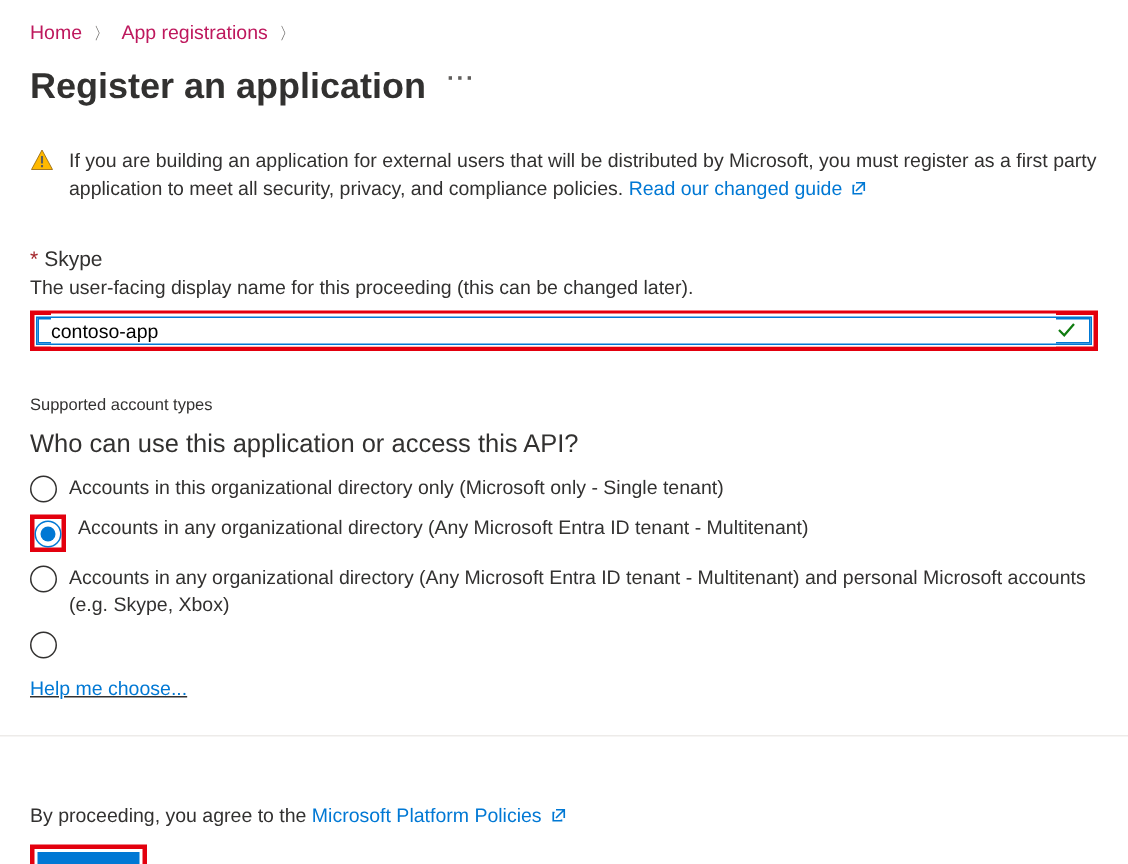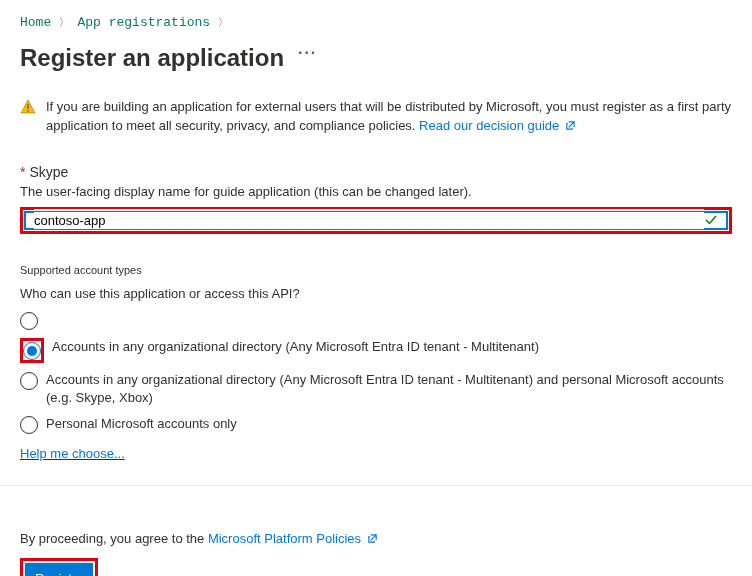--- a/index.html
+++ b/index.html
@@ -10,23 +10,22 @@
     font-size: 13px;
     color: #323130;
     width: 752px;
     background: #fff;
   }
   .breadcrumb {
     font-size: 13px;
     margin-bottom: 6px;
   }
   .breadcrumb a {
-    color: #0f766e;
+    color: #be185d;
     text-decoration: none;
-    font-family: Liberation Mono, monospace;
   }
   .breadcrumb .chev {
     color: #605e5c;
     margin: 0 4px;
     font-size: 11px;
   }
   .page-title {
     font-size: 24px;
     font-weight: 600;
     margin: 14px 0 26px 0;
@@ -98,21 +97,21 @@
   .check-ok {
     color: #107c10;
     flex: 0 0 auto;
   }
   .section-title {
     font-size: 11px;
     margin-top: 30px;
     margin-bottom: 10px;
   }
   .subq {
-    font-size: 13px;
+    font-size: 17px;
     margin-bottom: 10px;
   }
   .radio-row {
     display: flex;
     align-items: flex-start;
     gap: 8px;
     margin-bottom: 8px;
     line-height: 1.4;
   }
   .radio-outer {
@@ -193,66 +192,66 @@
 
 <div class="warning-row">
   <svg class="warn-icon" width="16" height="16" viewBox="0 0 16 16">
     <path d="M8 1 L15 14 H1 Z" fill="#ffb900" stroke="#8a5a00" stroke-width="0.5"></path>
     <rect x="7.3" y="5" width="1.4" height="5" fill="#605e5c"></rect>
     <rect x="7.3" y="11" width="1.4" height="1.5" fill="#605e5c"></rect>
   </svg>
   <div>
     <span>If you are building an application for external users that will be distributed by Microsoft, you must register as a first party application to meet all security, privacy, and compliance policies. </span>
     <a class="link">
-      <span>Read our decision guide</span>
+      <span>Read our changed guide</span>
       <svg class="ext-icon" width="11" height="11" viewBox="0 0 12 12">
         <path d="M4 2h6v6M10 2L4 8" stroke="#0078d4" stroke-width="1.2" fill="none"></path>
         <path d="M8 9v1H2V4h1" stroke="#0078d4" stroke-width="1.2" fill="none"></path>
       </svg>
     </a>
   </div>
 </div>
 
 
 <div class="field-label">
   <span class="req-star">*</span><span>Skype</span>
 </div>
-<div class="field-help">The user-facing display name for guide application (this can be changed later).</div>
+<div class="field-help">The user-facing display name for this proceeding (this can be changed later).</div>
 <div class="highlight-red">
   <div class="input-wrap">
     <input type="text" value="contoso-app" style="">
     <svg class="check-ok" width="14" height="14" viewBox="0 0 14 14">
       <path d="M2 7 L5.5 10.5 L12 3" stroke="#107c10" stroke-width="1.5" fill="none"></path>
     </svg>
   </div>
 </div>
 
 
 <div class="section-title">Supported account types</div>
 <div class="subq">Who can use this application or access this API?</div>
 
 <div class="radio-row">
   <div class="radio-outer"></div>
+  <div>Accounts in this organizational directory only (Microsoft only - Single tenant)</div>
 </div>
 
 <div class="radio-row">
   <span class="radio-highlight">
     <div class="radio-outer selected"></div>
   </span>
   <div>Accounts in any organizational directory (Any Microsoft Entra ID tenant - Multitenant)</div>
 </div>
 
 <div class="radio-row">
   <div class="radio-outer"></div>
   <div>Accounts in any organizational directory (Any Microsoft Entra ID tenant - Multitenant) and personal Microsoft accounts (e.g. Skype, Xbox)</div>
 </div>
 
 <div class="radio-row">
   <div class="radio-outer"></div>
-  <div>Personal Microsoft accounts only</div>
 </div>
 
 <div class="help-choose">
   <a class="link">Help me choose...</a>
 </div>
 
 <hr class="divider">
 
 <div class="consent">
   <span>By proceeding, you agree to the </span>

